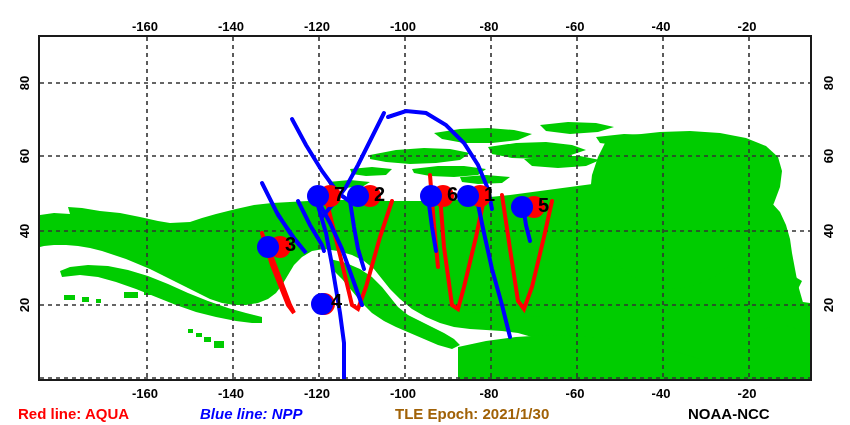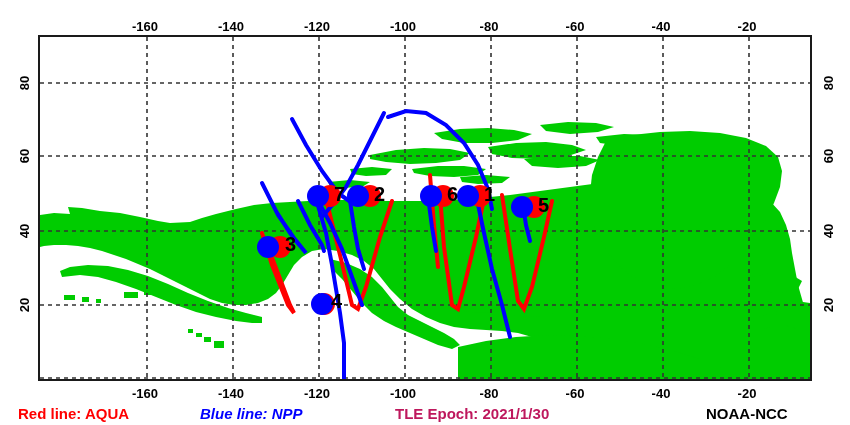--- a/index.html
+++ b/index.html
@@ -224,17 +224,17 @@
     <div class="marker-label" style="left:447px;top:184px;">6</div>
     <div class="marker-label" style="left:484px;top:184px;">1</div>
     <div class="marker-label" style="left:538px;top:195px;">5</div>
     <div class="marker-label" style="left:285px;top:234px;">3</div>
     <div class="marker-label" style="left:331px;top:291px;">4</div>
   </div>
 
   <div>
     <div class="footer-item" style="left:18px;top:405px;color:#ff0000;">Red line: AQUA</div>
     <div class="footer-item" style="left:200px;top:405px;color:#0000ff;font-style:italic;">Blue line: NPP</div>
-    <div class="footer-item" style="left:395px;top:405px;color:#be185d;">TLE Epoch: 2021/1/30</div>
-    <div class="footer-item" style="left:706px;top:405px;color:#000000;">NOAA-NCC</div>
+    <div class="footer-item" style="left:395px;top:405px;color:#a16207;">TLE Epoch: 2021/1/30</div>
+    <div class="footer-item" style="left:688px;top:405px;color:#000000;">NOAA-NCC</div>
   </div>
 
 </div>
 
 </body></html>

